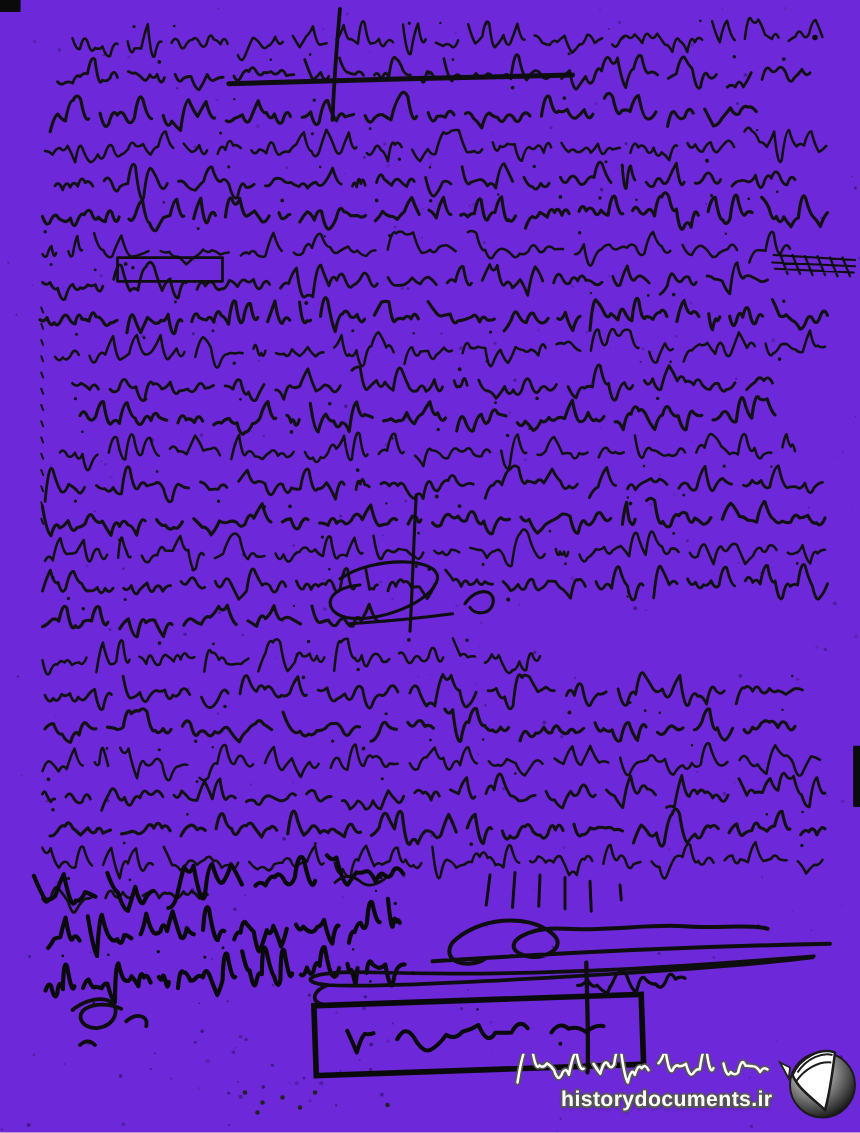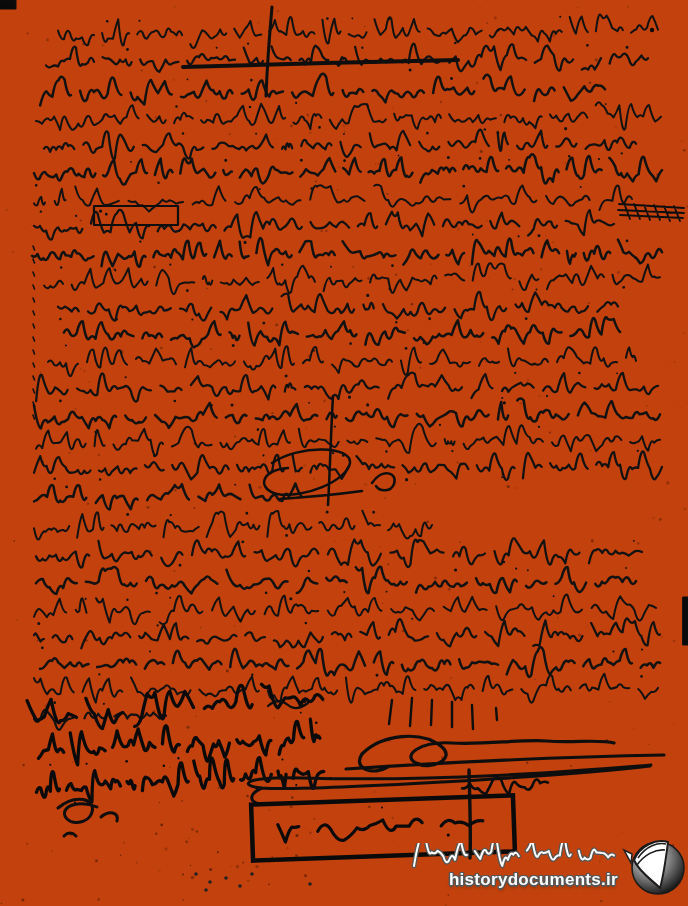--- a/index.html
+++ b/index.html
@@ -1,18 +1,18 @@
 <!DOCTYPE html>
 <html lang="fa"><head>
 <meta charset="utf-8">
 <style>
   html,body{margin:0;padding:0;background:#e9e9e9;}
   .page{
     position:relative;width:688px;height:906px;overflow:hidden;
-    background:#c2410c;font-family:"Liberation Sans",sans-serif;text-align:center;
+    background:#6d28d9;font-family:"Liberation Sans",sans-serif;text-align:center;
   }
   #scan{position:absolute;left:0;top:0;}
   .watermark{
     position:absolute;right:2px;bottom:6px;
     display:flex;align-items:center;gap:4px;z-index:5;
   }
   .wm-text{display:flex;flex-direction:column;align-items:flex-end;gap:1px;}
   .wm-url{
     direction:ltr;font-weight:bold;font-size:17px;letter-spacing:.3px;
     color:#fdfdfd;

